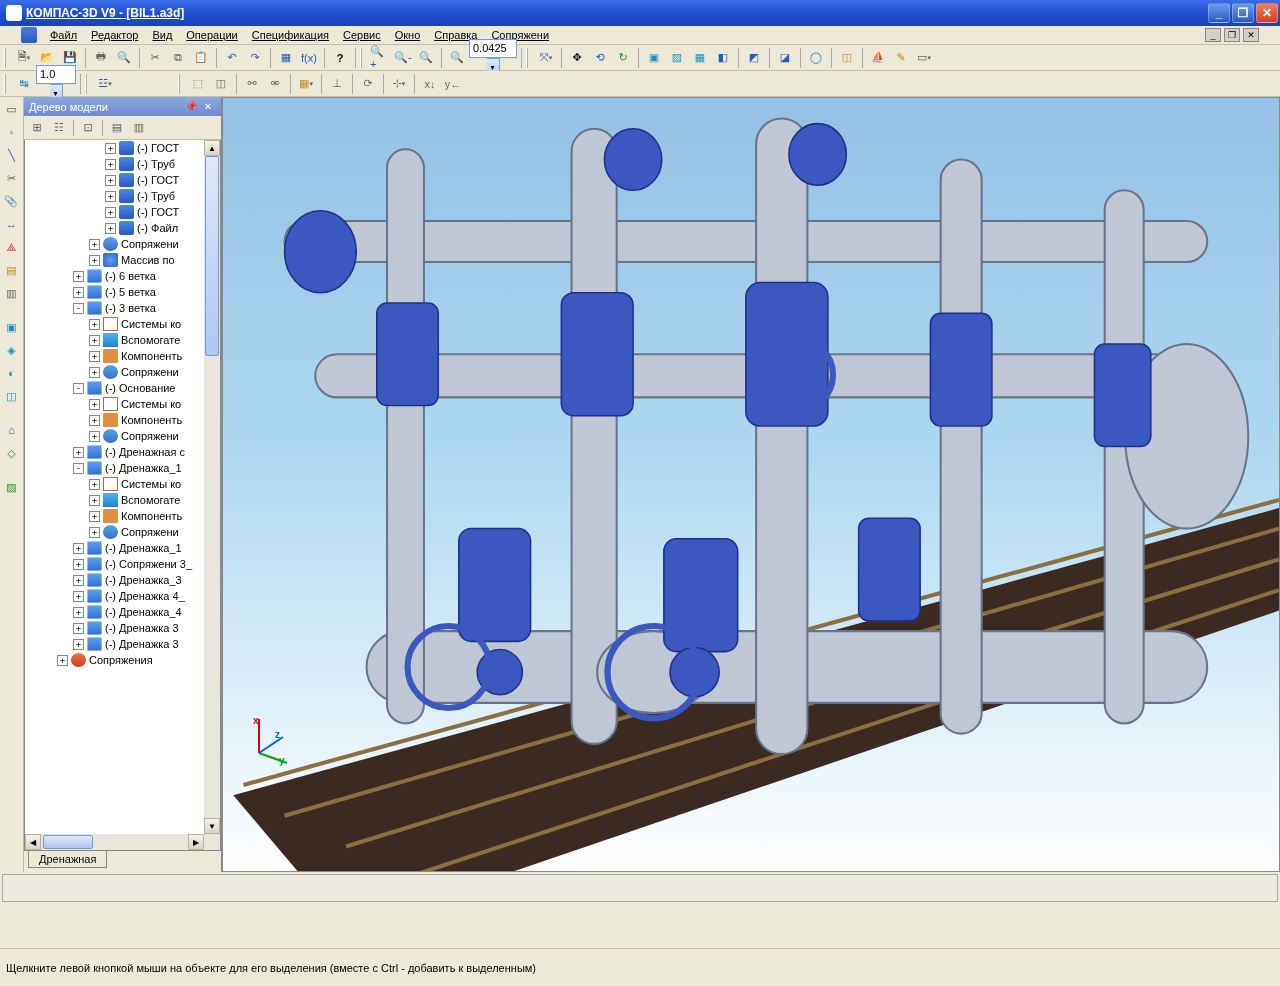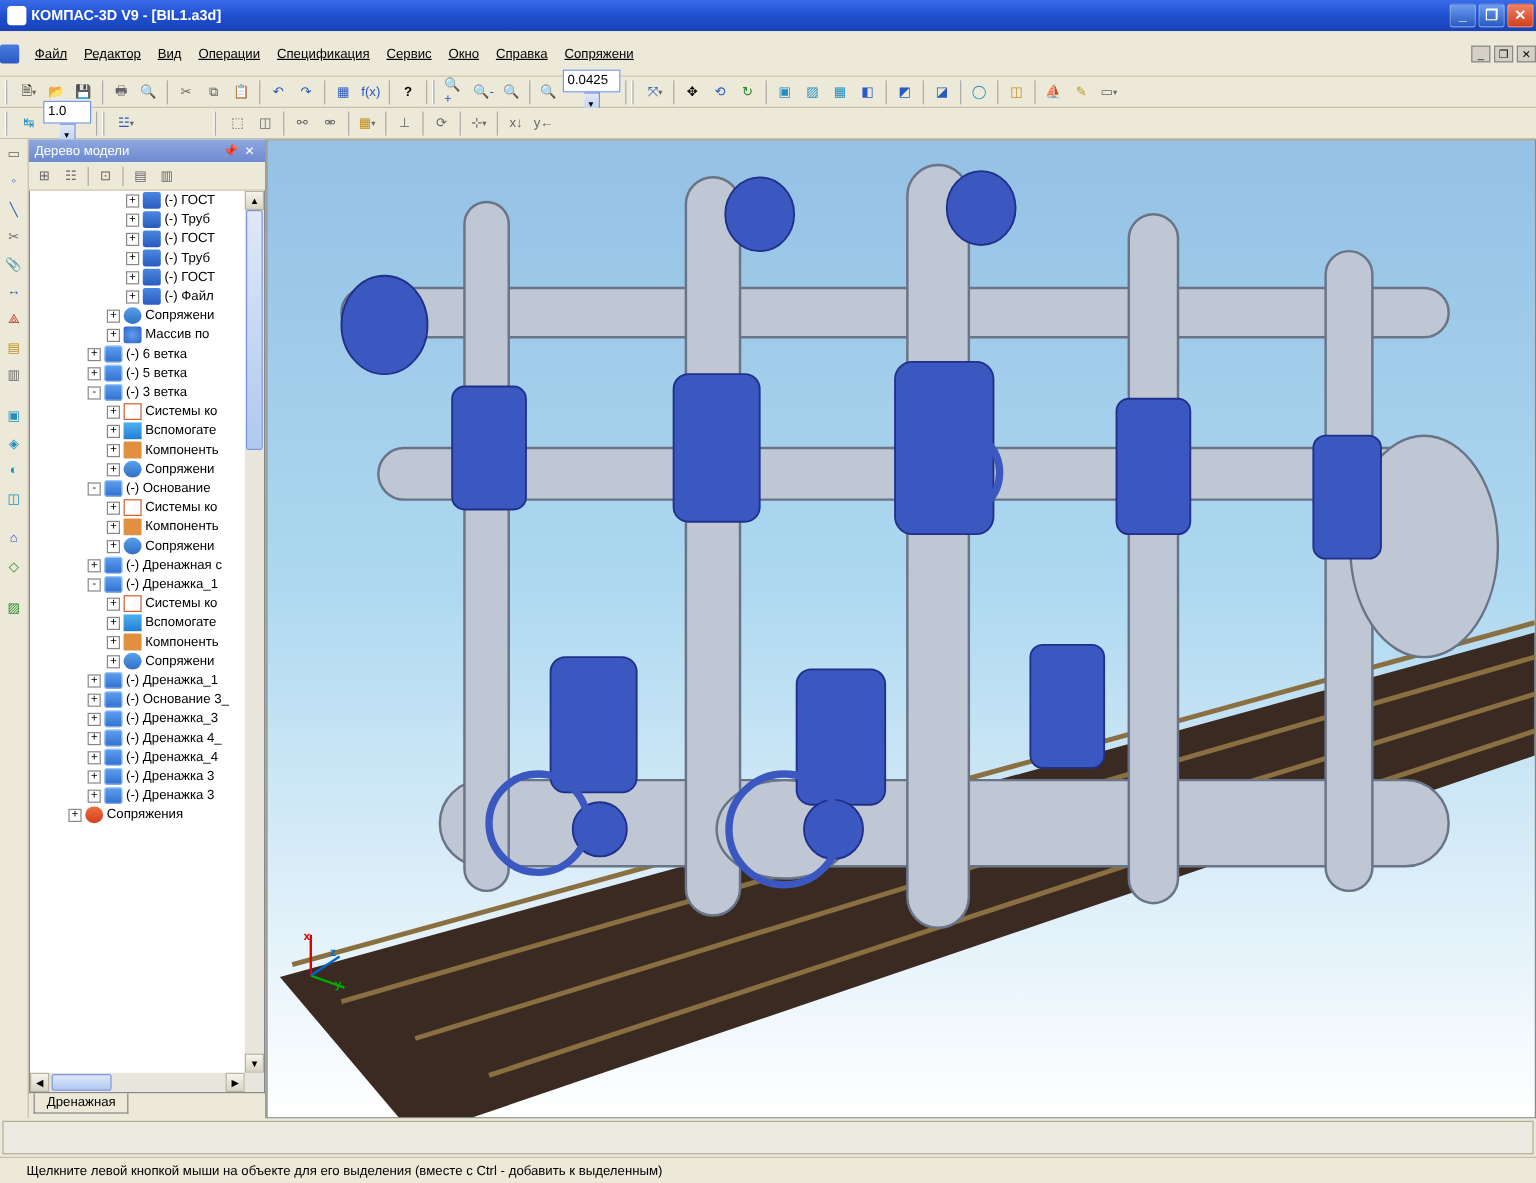--- a/index.html
+++ b/index.html
@@ -1,27 +1,27 @@
 <!DOCTYPE html>
 <html><head>
 <meta charset="utf-8">
 <style>
 * { box-sizing: border-box; margin: 0; padding: 0; font-family: Tahoma, Arial, sans-serif; font-size: 11px; }
 body { background: #ece9d8; width: 1280px; height: 986px; overflow: hidden; display: flex; flex-direction: column; }
 
 
 .titlebar { height: 26px; background: linear-gradient(#3a6ce8, #2050d0 50%, #1842b8); color: #fff; display: flex; align-items: center; padding: 0 2px 0 6px; font-weight: bold; }
 .titlebar .app-icon { width: 16px; height: 16px; background: #fff; border-radius: 3px; margin-right: 4px; }
-.titlebar .title-text { flex: 1; font-size: 12px; }
+.titlebar .title-text { flex: 1; font-size: 12px; text-decoration: underline; }
 .titlebar .win-btns { display: flex; gap: 2px; }
 .titlebar .win-btn { width: 22px; height: 20px; background: linear-gradient(#6a9cf0, #2a5ac0); border: 1px solid #fff4; border-radius: 3px; display: flex; align-items: center; justify-content: center; color: #fff; font-weight: bold; font-size: 12px; cursor: pointer; }
 .titlebar .win-btn.close { background: linear-gradient(#f08060, #d04020); }
 
 
-.menubar { height: 38px; background: #ece9d8; display: flex; align-items: center; padding: 0 0; border-bottom: 1px solid #c4c0a8; }
+.menubar { height: 19px; background: #ece9d8; display: flex; align-items: center; padding: 0 21px; border-bottom: 1px solid #c4c0a8; }
 .menubar .menu-icon { width: 16px; height: 16px; background: linear-gradient(#4a7ce0,#2a5ac0); border-radius: 2px; margin-right: 6px; }
 .menubar .menu-item { padding: 2px 7px; cursor: pointer; }
 .menubar .menu-item u { text-decoration: underline; }
 .menubar .mdi-btns { margin-left: auto; display: flex; gap: 3px; }
 .menubar .mdi-btn { width: 16px; height: 14px; border: 1px solid #888; background: #d4d0c8; font-size: 9px; display: flex; align-items: center; justify-content: center; cursor: pointer; }
 
 
 .toolbar { height: 26px; background: #ece9d8; display: flex; align-items: center; padding: 0 4px; border-bottom: 1px solid #c4c0a8; gap: 1px; }
 .toolbar .grip { width: 6px; height: 20px; border-left: 2px ridge #fff; margin-right: 2px; }
 .toolbar .tbtn { width: 22px; height: 22px; display: flex; align-items: center; justify-content: center; cursor: pointer; border: 1px solid transparent; }
@@ -72,21 +72,21 @@
 .axis { position: absolute; left: 16px; bottom: 100px; width: 60px; height: 60px; }
 .axis .ax { position: absolute; left: 20px; top: 40px; font-size: 10px; font-weight: bold; }
 .axis .x { color: #d00; left: 14px; top: 4px; }
 .axis .y { color: #0a0; left: 40px; top: 44px; }
 .axis .z { color: #06c; left: 36px; top: 18px; }
 .axis svg { position: absolute; left: 0; top: 0; }
 .render { position: absolute; inset: 0; }
 
 
 .cmdbar { height: 28px; background: #eceae0; border: 1px solid #b0ac98; margin: 2px; }
-.statusbar { height: 22px; display: flex; align-items: center; padding: 0 22px; border-top: 1px solid #c4c0a8; background: #ece9d8; }
+.statusbar { height: 38px; display: flex; align-items: center; padding: 0 6px; border-top: 1px solid #c4c0a8; background: #ece9d8; margin-top: 44px; }
 
 
 .g { display: inline-block; }
 .c-blue{color:#2a5ac0}.c-green{color:#2a8a2a}.c-red{color:#c03020}.c-yel{color:#c09020}.c-gray{color:#666}.c-cyan{color:#2090c0}
 </style>
 </head>
 <body>
 
 <div class="titlebar">
   <div class="app-icon"></div>
@@ -507,21 +507,21 @@
             <div class="nlabel">Сопряжени</div>
           </div>
           <div class="tree-node" style="padding-left: 48px;">
             <div class="exp">+</div>
             <div class="nicon ic-asm"></div>
             <div class="nlabel">(-) Дренажка_1</div>
           </div>
           <div class="tree-node" style="padding-left: 48px;">
             <div class="exp">+</div>
             <div class="nicon ic-asm"></div>
-            <div class="nlabel">(-) Основание 3_</div>
+            <div class="nlabel">(-) Сопряжени 3_</div>
           </div>
           <div class="tree-node" style="padding-left: 48px;">
             <div class="exp">+</div>
             <div class="nicon ic-asm"></div>
             <div class="nlabel">(-) Дренажка_3</div>
           </div>
           <div class="tree-node" style="padding-left: 48px;">
             <div class="exp">+</div>
             <div class="nicon ic-asm"></div>
             <div class="nlabel">(-) Дренажка 4_</div>

